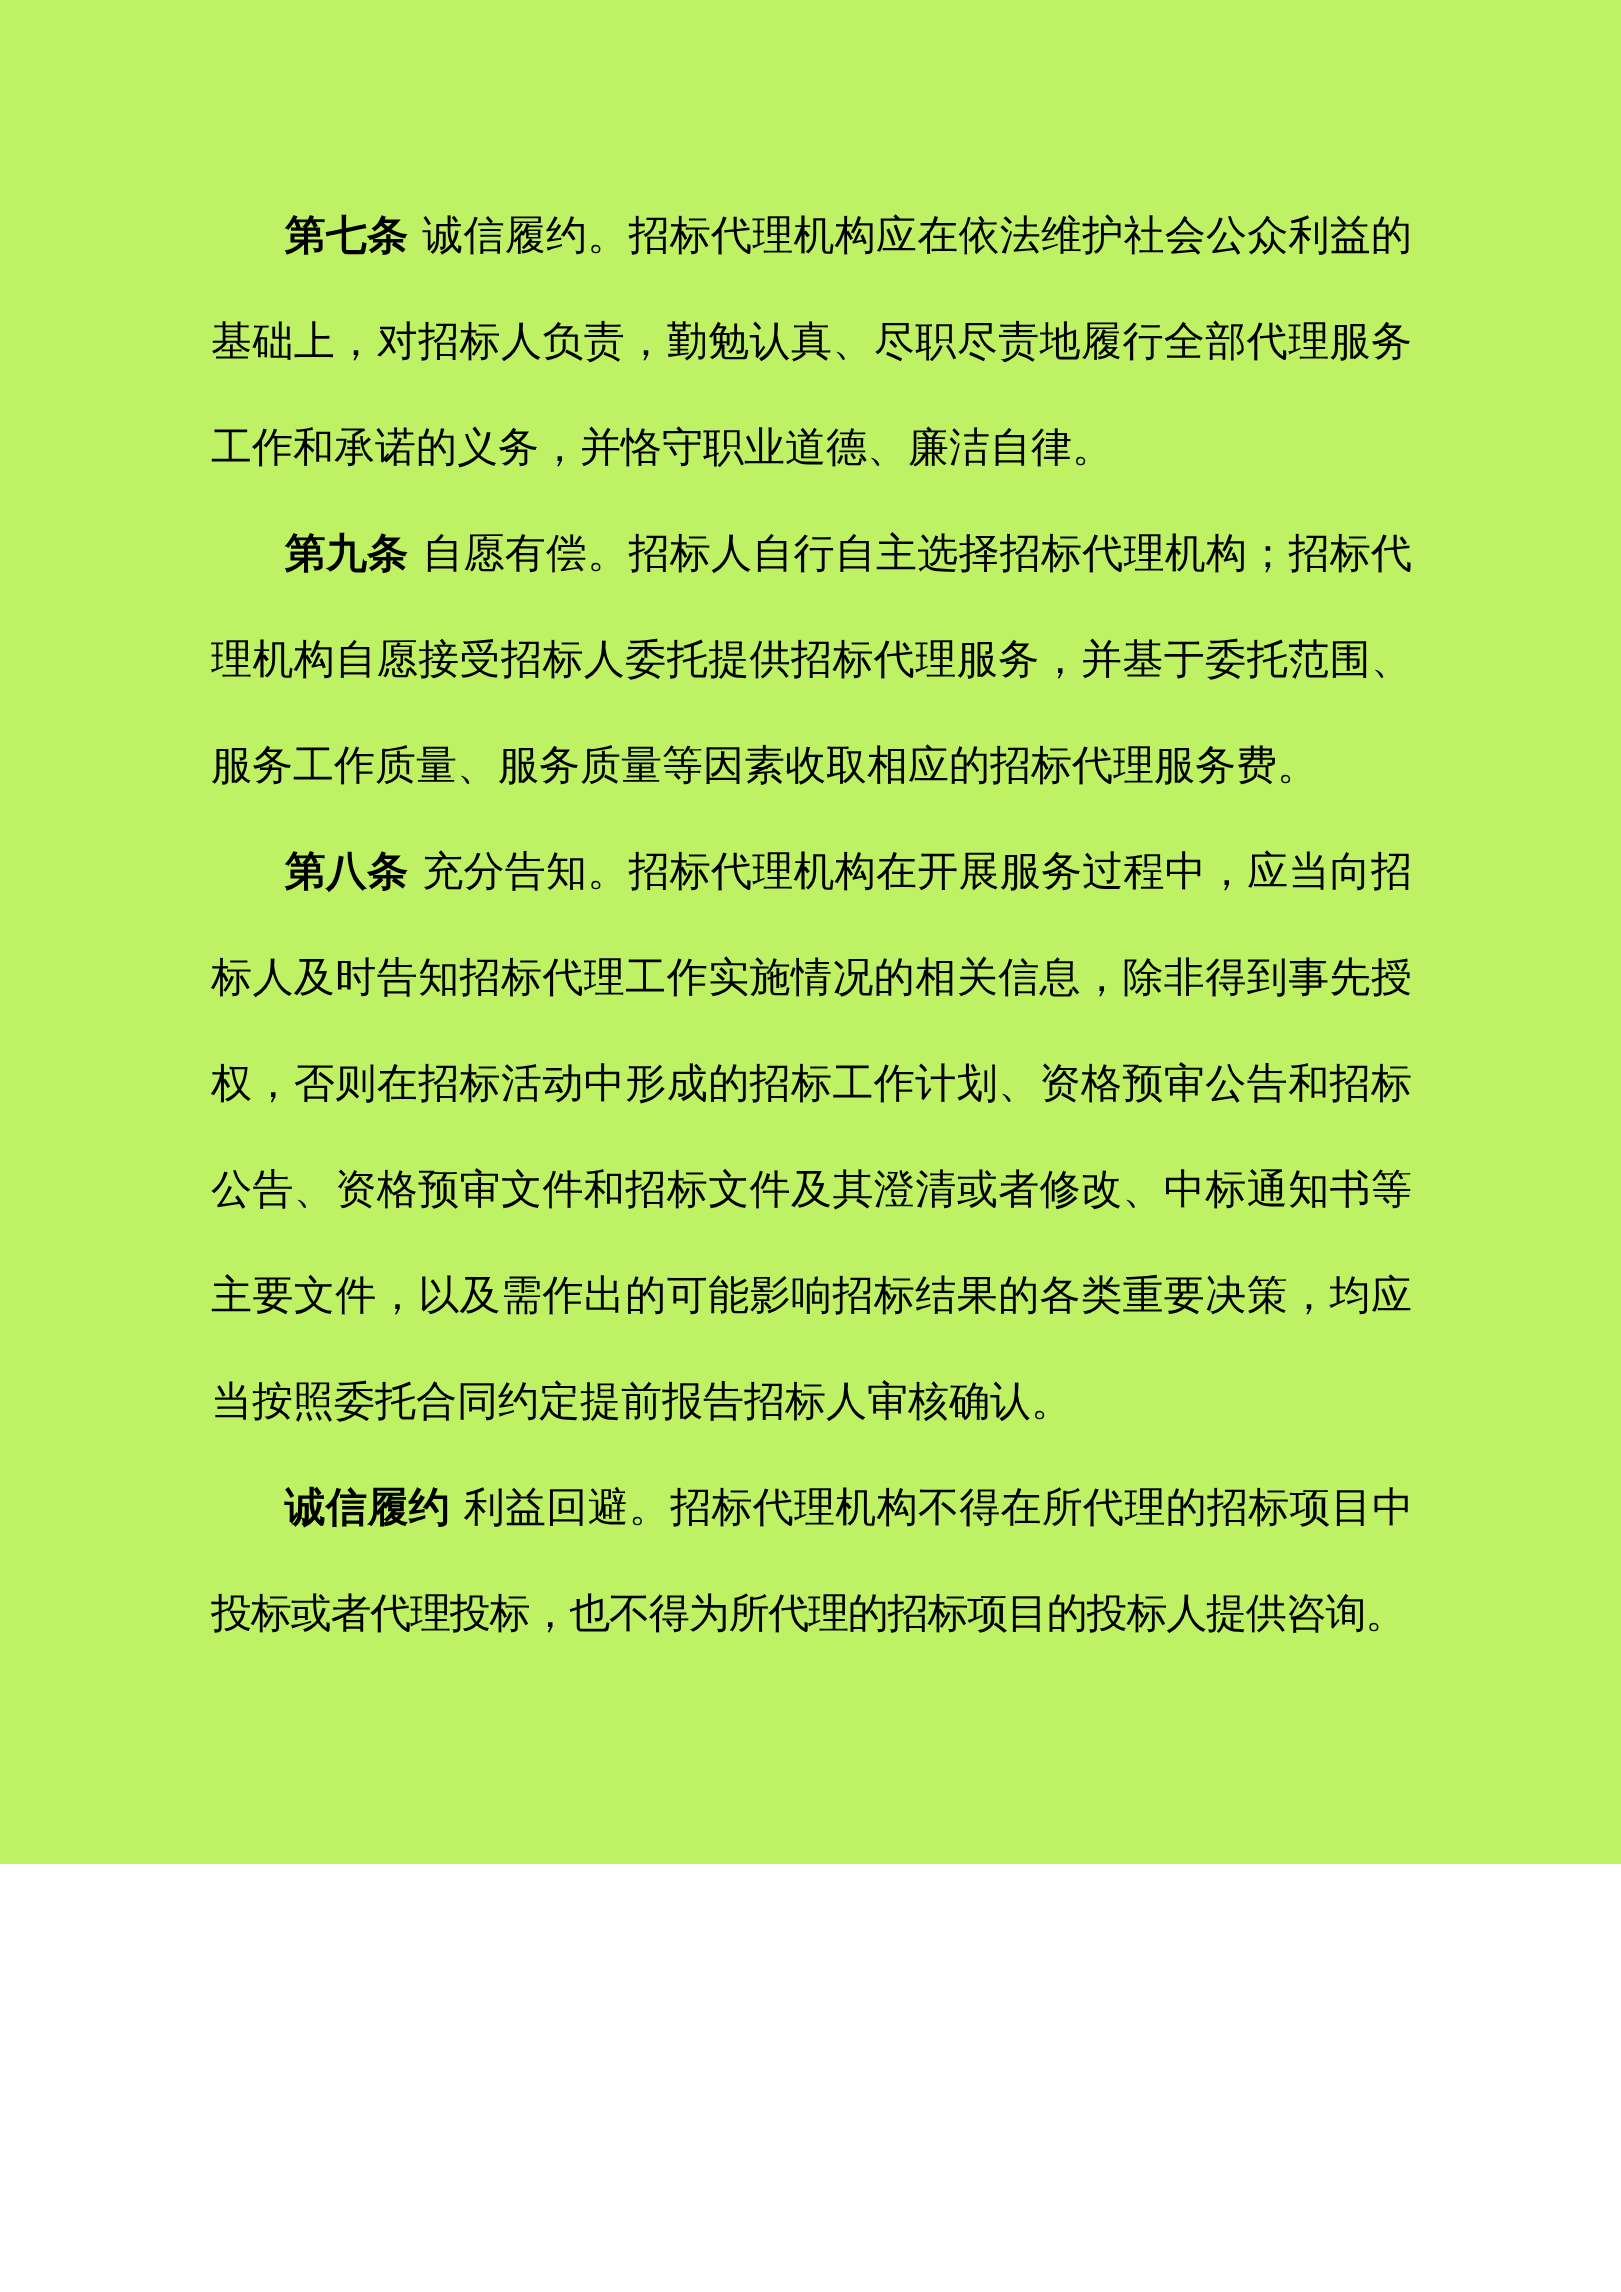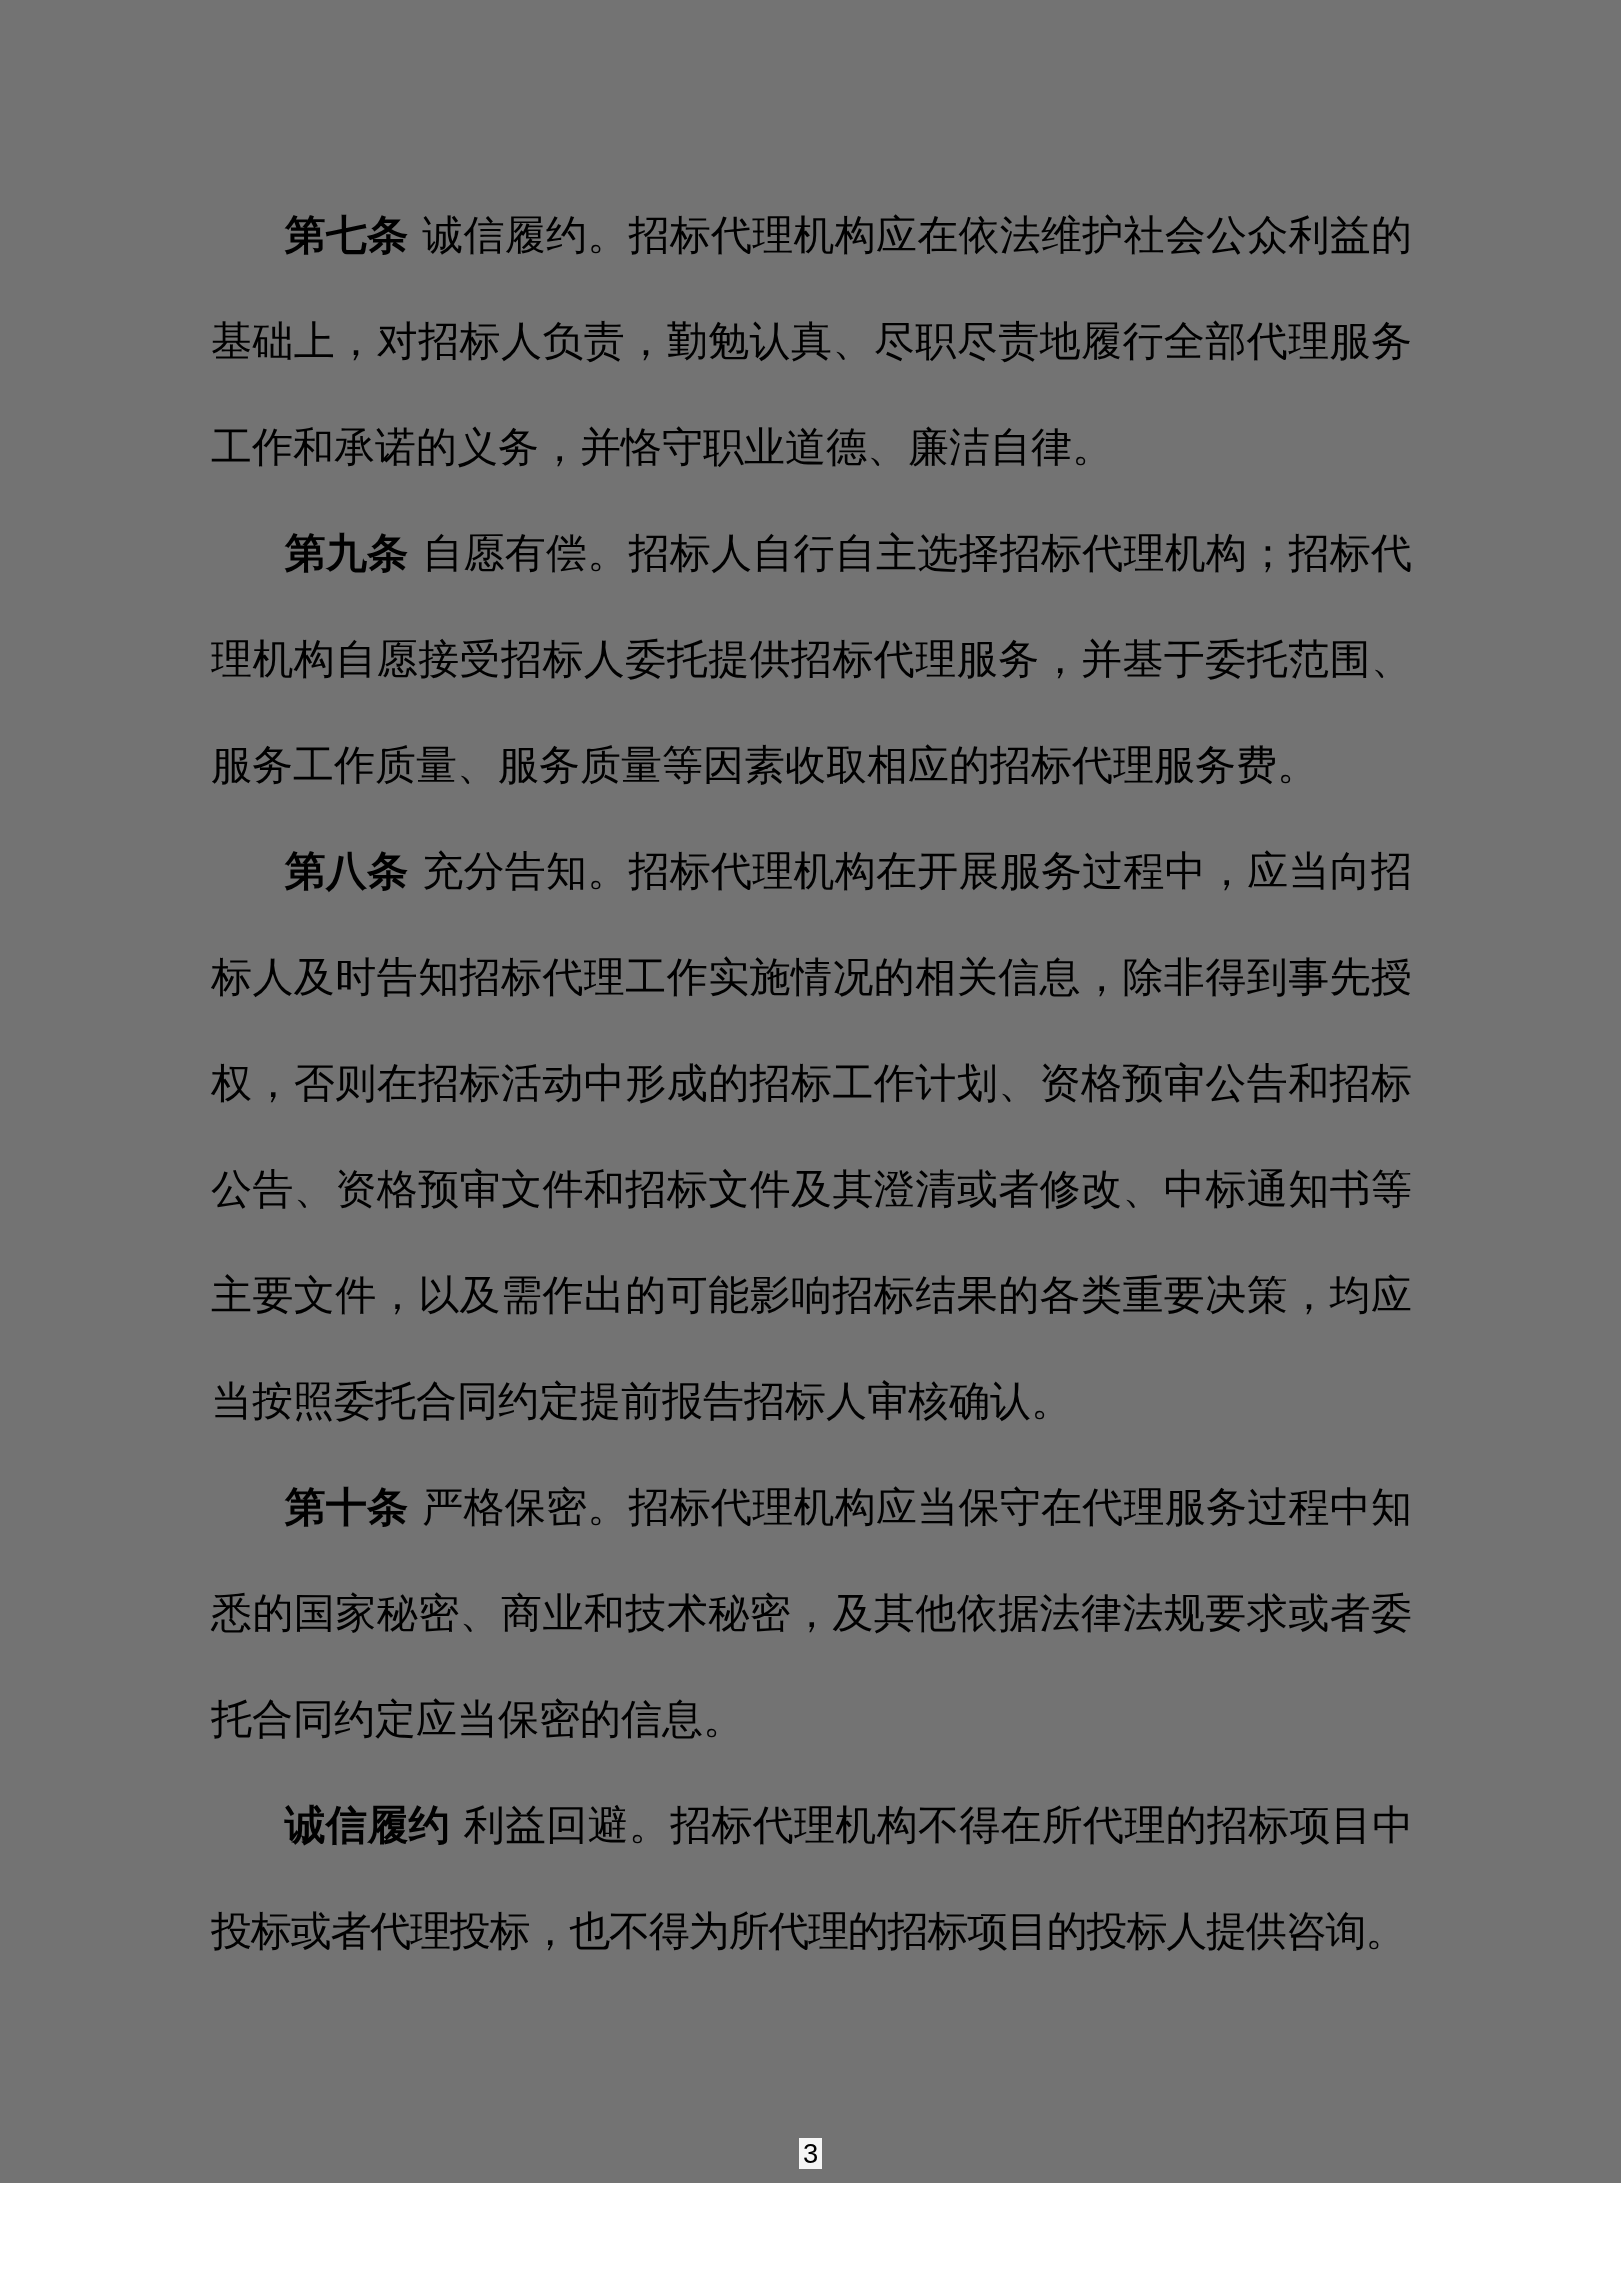--- a/index.html
+++ b/index.html
@@ -3,22 +3,22 @@
 <meta charset="utf-8">
 <style>
   html, body {
     margin: 0;
     padding: 0;
     background: #ffffff;
   }
   .page {
     position: relative;
     width: 1621px;
-    height: 2183px;
-    background: #737373;
+    height: 1864px;
+    background: #bef264;
     color: #000000;
     font-family: "Liberation Sans", "DejaVu Sans", sans-serif;
     overflow: hidden;
   }
   .content {
     position: absolute;
     top: 182px;
     left: 211px;
     width: 1201px;
     font-size: 41px;
@@ -55,18 +55,17 @@
   }
 </style>
 </head>
 <body>
 
 <div class="page">
   <div class="content">
     <p class="para"><b class="num">第七条</b><span>诚信履约。招标代理机构应在依法维护社会公众利益的基础上，对招标人负责，勤勉认真、尽职尽责地履行全部代理服务工作和承诺的义务，并恪守职业道德、廉洁自律。</span></p>
     <p class="para"><b class="num">第九条</b><span>自愿有偿。招标人自行自主选择招标代理机构；招标代理机构自愿接受招标人委托提供招标代理服务，并基于委托范围、服务工作质量、服务质量等因素收取相应的招标代理服务费。</span></p>
     <p class="para"><b class="num">第八条</b><span>充分告知。招标代理机构在开展服务过程中，应当向招标人及时告知招标代理工作实施情况的相关信息，除非得到事先授权，否则在招标活动中形成的招标工作计划、资格预审公告和招标公告、资格预审文件和招标文件及其澄清或者修改、中标通知书等主要文件，以及需作出的可能影响招标结果的各类重要决策，均应当按照委托合同约定提前报告招标人审核确认。</span></p>
-    <p class="para"><b class="num">第十条</b><span>严格保密。招标代理机构应当保守在代理服务过程中知悉的国家秘密、商业和技术秘密，及其他依据法律法规要求或者委托合同约定应当保密的信息。</span></p>
     <p class="para tight"><b class="num">诚信履约</b><span>利益回避。招标代理机构不得在所代理的招标项目中投标或者代理投标，也不得为所代理的招标项目的投标人提供咨询。</span></p>
   </div>
   <div class="page-number"><span>3</span></div>
 </div>
 
 
 </body></html>

